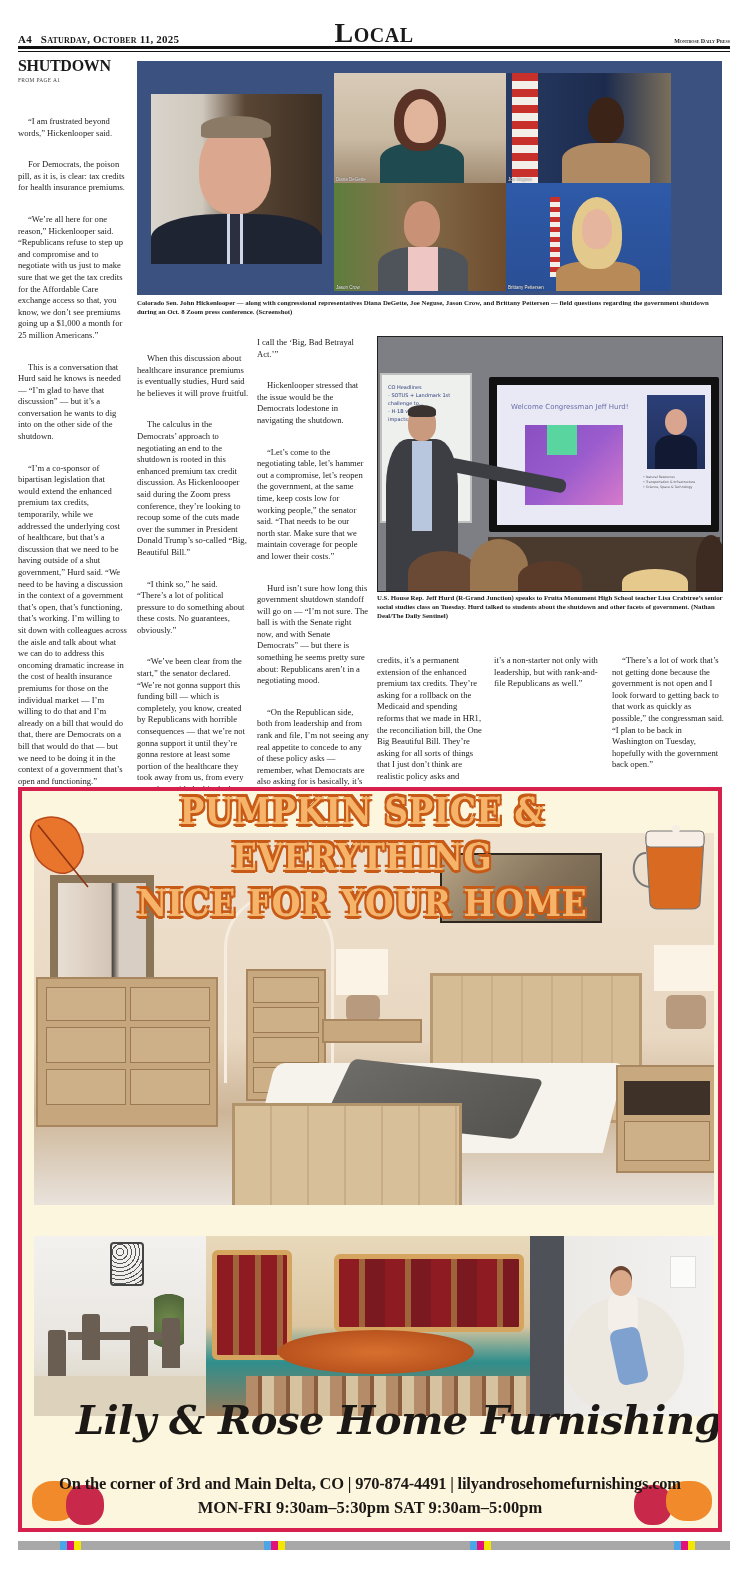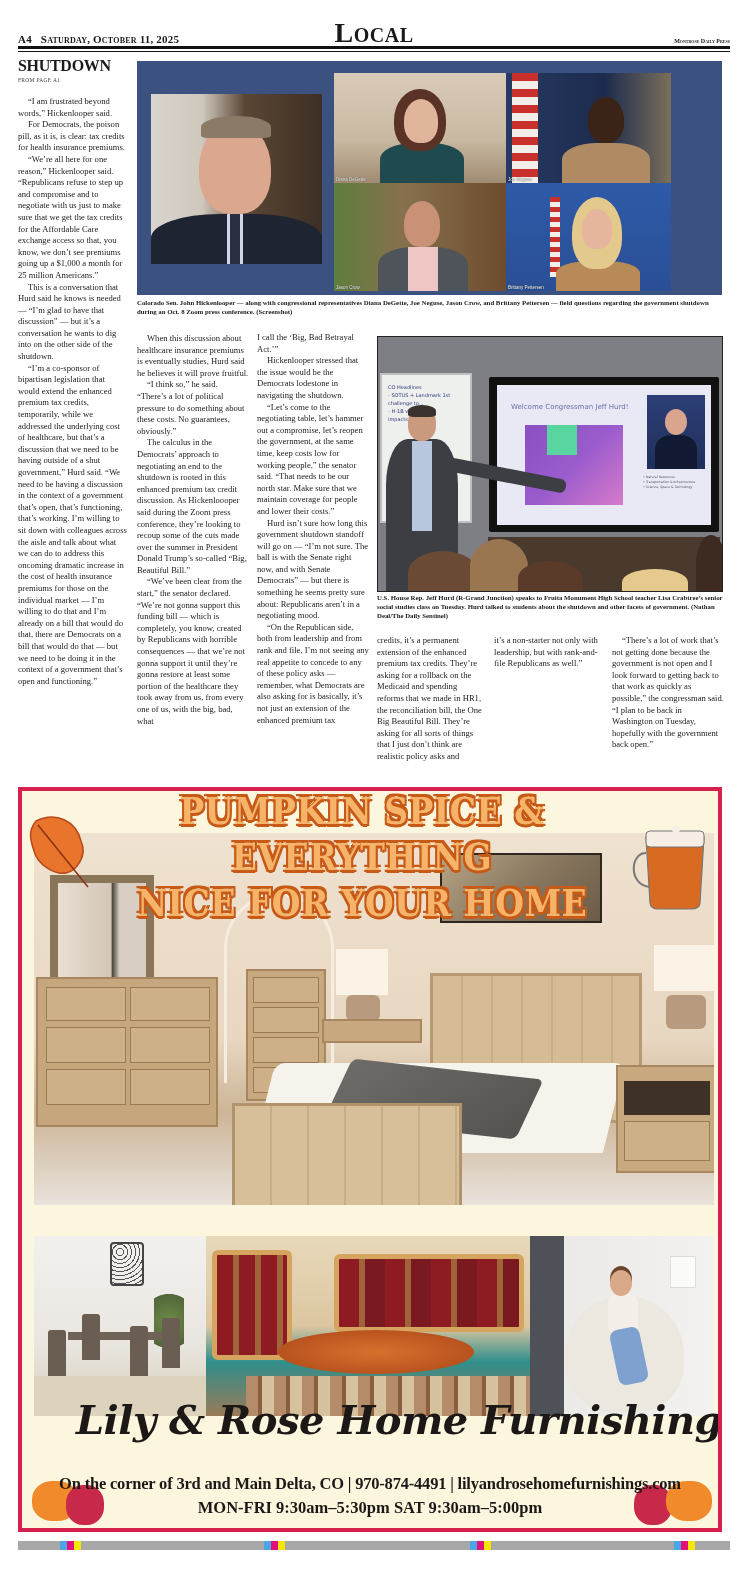--- a/index.html
+++ b/index.html
@@ -13,25 +13,25 @@
   .mh-center { position: absolute; left: 0; right: 0; bottom: 0; text-align: center; font-size: 28px; font-weight: bold; font-variant: small-caps; letter-spacing: 0.5px; line-height: 30px; }
   .mh-right { position: absolute; right: 0; bottom: 4px; font-size: 6px; font-variant: small-caps; font-weight: bold; }
   .rule-thick { position: absolute; left: 18px; top: 46px; width: 712px; height: 3px; background: #111; }
   .rule-thin { position: absolute; left: 18px; top: 51px; width: 712px; height: 1px; background: #111; }
 
   
   .kicker { position: absolute; left: 18px; top: 57px; font-size: 16px; font-weight: bold; letter-spacing: -0.3px; }
   .from-page { position: absolute; left: 18px; top: 77px; font-size: 5.5px; color: #444; letter-spacing: 0.3px; }
 
   .col { position: absolute; font-size: 8.6px; line-height: 11.6px; color: #222; }
-  .col p { text-indent: 10px; text-align: left; }
+  .col p { text-indent: 10px; text-align: left; margin-top: 20px; }
   .col p.noindent { text-indent: 0; }
   .col1 { left: 18px; top: 96px; width: 110px; }
   .col2 { left: 137px; top: 333px; width: 112px; }
-  .col3 { left: 257px; top: 332px; width: 112px; }
+  .col3 { left: 257px; top: 317px; width: 112px; }
   .col4 { left: 377px; top: 635px; width: 106px; }
   .col5 { left: 494px; top: 635px; width: 106px; }
   .col6 { left: 612px; top: 635px; width: 112px; }
 
   
   .photo1 { position: absolute; left: 137px; top: 61px; width: 585px; height: 234px; background: #3b5280; overflow: hidden; }
   .tile { position: absolute; overflow: hidden; }
   .tile .lbl { position: absolute; left: 2px; bottom: 1px; font-family: "Liberation Sans", sans-serif; font-size: 4.5px; color: #fff; text-shadow: 0 0 1px #000; }
   .t-hick { left: 14px; top: 33px; width: 171px; height: 170px; background: linear-gradient(90deg, #d9d4cc 0%, #cfc8bd 30%, #5a4634 55%, #3d2f24 100%); }
   .t-degette { left: 197px; top: 12px; width: 172px; height: 110px; background: linear-gradient(180deg, #d8cbb8 0%, #c9b9a2 60%, #a08b72 100%); }
@@ -136,22 +136,22 @@
 <div class="col col1">
   <p>“I am frustrated beyond words,” Hickenlooper said.</p>
   <p>For Democrats, the poison pill, as it is, is clear: tax credits for health insurance premiums.</p>
   <p>“We’re all here for one reason,” Hickenlooper said. “Republicans refuse to step up and compromise and to negotiate with us just to make sure that we get the tax credits for the Affordable Care exchange access so that, you know, we don’t see premiums going up a $1,000 a month for 25 million Americans.”</p>
   <p>This is a conversation that Hurd said he knows is needed — “I’m glad to have that discussion” — but it’s a conversation he wants to dig into on the other side of the shutdown.</p>
   <p>“I’m a co-sponsor of bipartisan legislation that would extend the enhanced premium tax credits, temporarily, while we addressed the underlying cost of healthcare, but that’s a discussion that we need to be having outside of a shut government,” Hurd said. “We need to be having a discussion in the context of a government that’s open, that’s functioning, that’s working. I’m willing to sit down with colleagues across the aisle and talk about what we can do to address this oncoming dramatic increase in the cost of health insurance premiums for those on the individual market — I’m willing to do that and I’m already on a bill that would do that, there are Democrats on a bill that would do that — but we need to be doing it in the context of a government that’s open and functioning.”</p>
 </div>
 
 <div class="col col2">
   <p>When this discussion about healthcare insurance premiums is eventually studies, Hurd said he believes it will prove fruitful.</p>
+  <p>The calculus in the Democrats’ approach to negotiating an end to the shutdown is rooted in this enhanced premium tax credit discussion. As Hickenloooper said during the Zoom press conference, they’re looking to recoup some of the cuts made over the summer in President Donald Trump’s so-called “Big, Beautiful Bill.”</p>
   <p>“I think so,” he said. “There’s a lot of political pressure to do something about these costs. No guarantees, obviously.”</p>
-  <p>The calculus in the Democrats’ approach to negotiating an end to the shutdown is rooted in this enhanced premium tax credit discussion. As Hickenloooper said during the Zoom press conference, they’re looking to recoup some of the cuts made over the summer in President Donald Trump’s so-called “Big, Beautiful Bill.”</p>
   <p>“We’ve been clear from the start,” the senator declared. “We’re not gonna support this funding bill — which is completely, you know, created by Republicans with horrible consequences — that we’re not gonna support it until they’re gonna restore at least some portion of the healthcare they took away from us, from every one of us, with the big, bad, what</p>
 </div>
 
 <div class="col col3">
   <p class="noindent">I call the ‘Big, Bad Betrayal Act.’”</p>
   <p>Hickenlooper stressed that the issue would be the Democrats lodestone in navigating the shutdown.</p>
   <p>“Let’s come to the negotiating table, let’s hammer out a compromise, let’s reopen the government, at the same time, keep costs low for working people,” the senator said. “That needs to be our north star. Make sure that we maintain coverage for people and lower their costs.”</p>
   <p>Hurd isn’t sure how long this government shutdown standoff will go on — “I’m not sure. The ball is with the Senate right now, and with Senate Democrats” — but there is something he seems pretty sure about: Republicans aren’t in a negotiating mood.</p>
   <p>“On the Republican side, both from leadership and from rank and file, I’m not seeing any real appetite to concede to any of these policy asks — remember, what Democrats are also asking for is basically, it’s not just an extension of the enhanced premium tax</p>
 </div>

